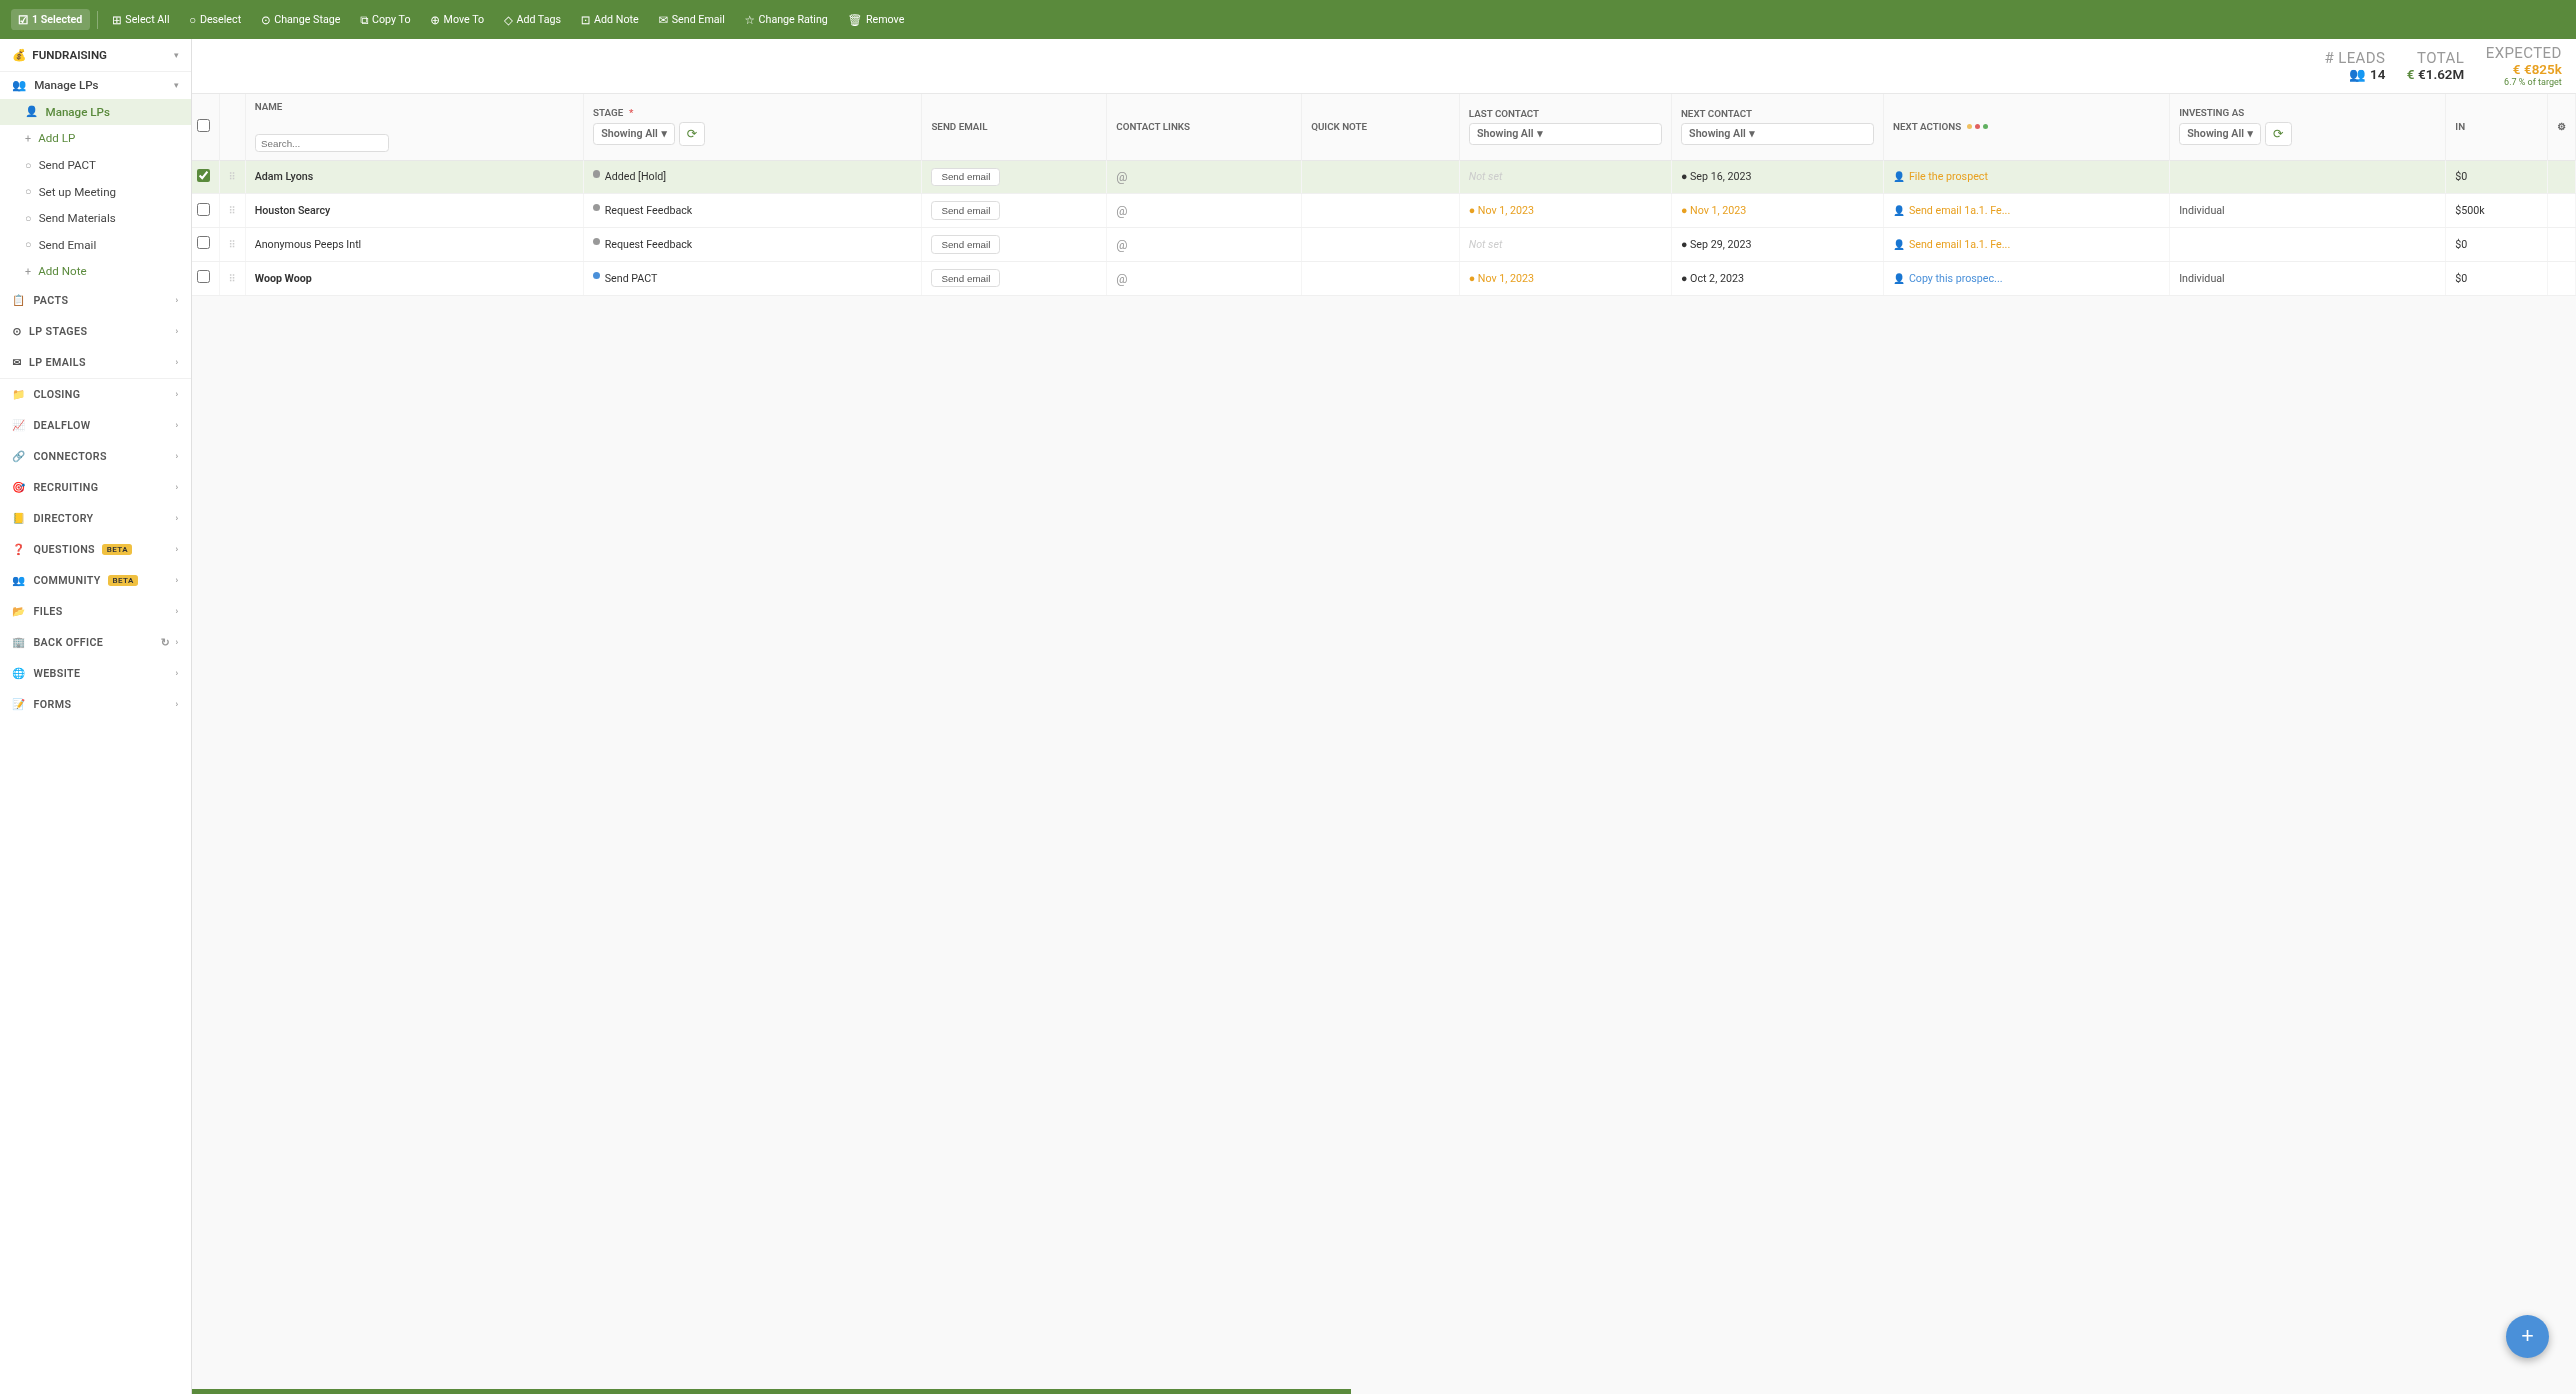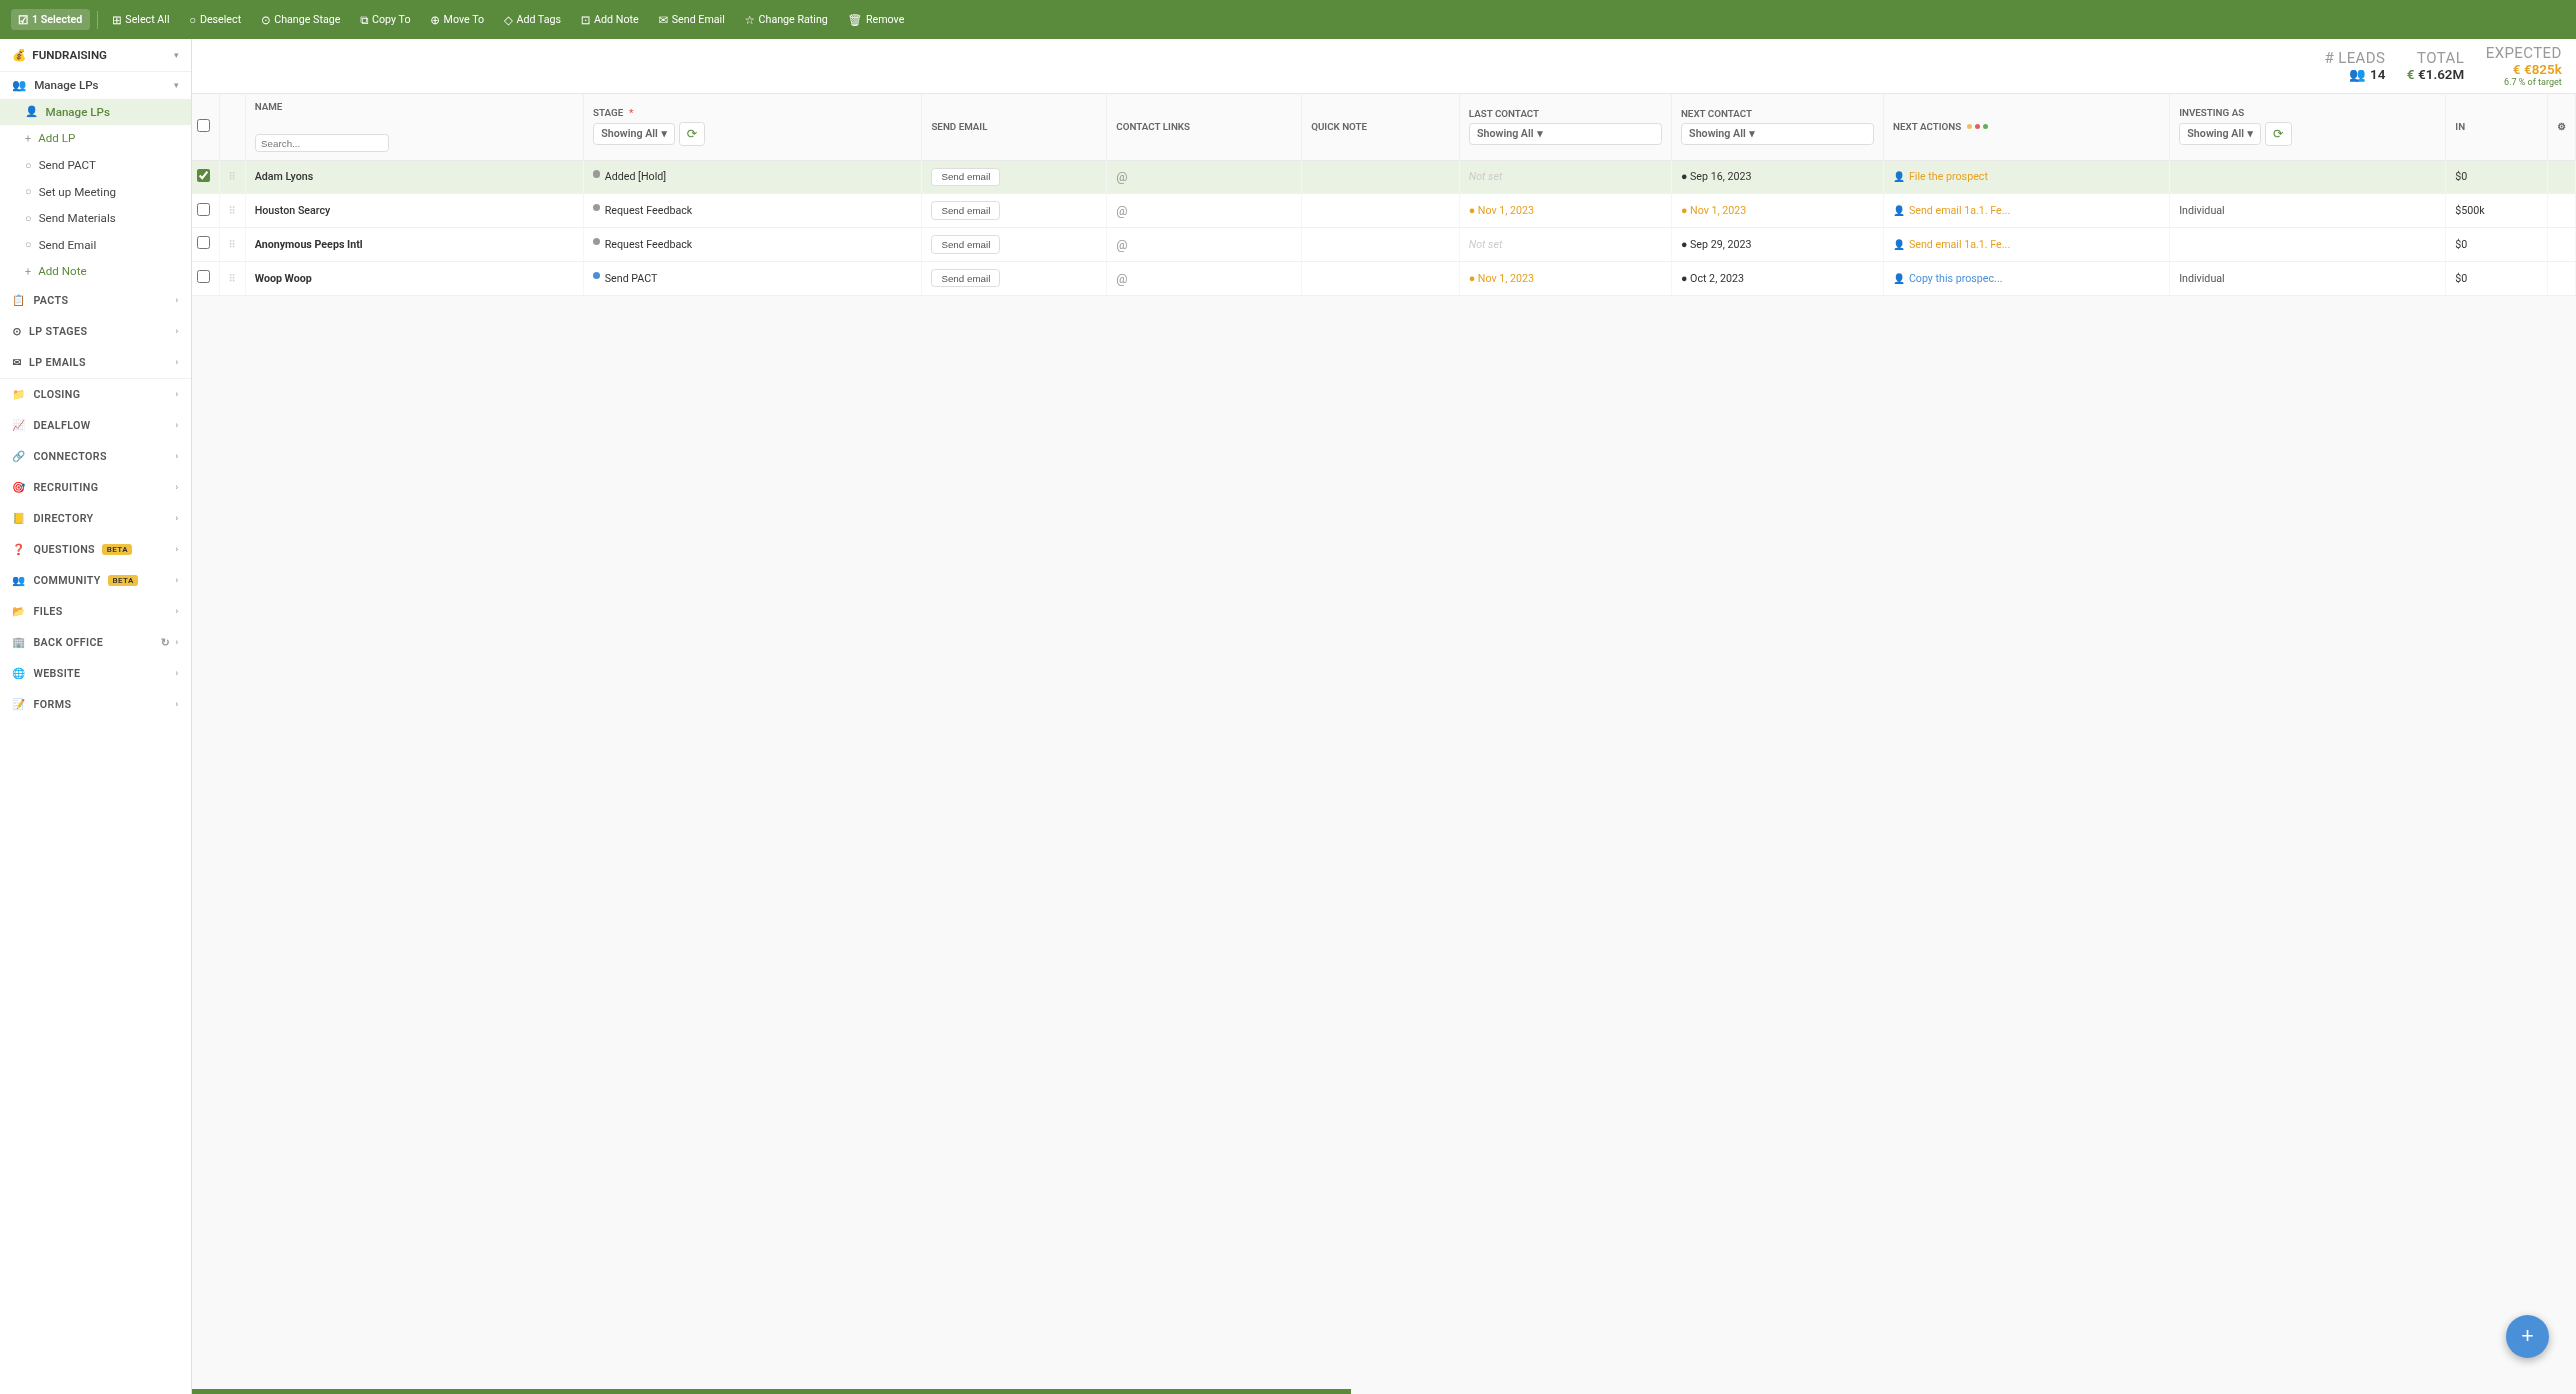--- a/index.html
+++ b/index.html
@@ -503,21 +503,21 @@
       <span>$500k</span>
     </td>
     <td></td>
   </tr>
               <tr>
     <td class="checkbox-cell">
       <input type="checkbox" style="">
     </td>
     <td><span style="color:#ccc;font-size:9.8px;">⠿</span></td>
     <td>
-      <span style="font-weight:700;color:#333;">Anonymous Peeps Intl</span>
+      <span style="font-weight:400;color:#333;">Anonymous Peeps Intl</span>
     </td>
     <td>
       <div class="stage-badge">
         <div class="stage-dot" style="background:#999;"></div>
         <span>Request Feedback</span>
       </div>
     </td>
     <td>
       <button class="send-email-btn">Send email</button>
     </td>

